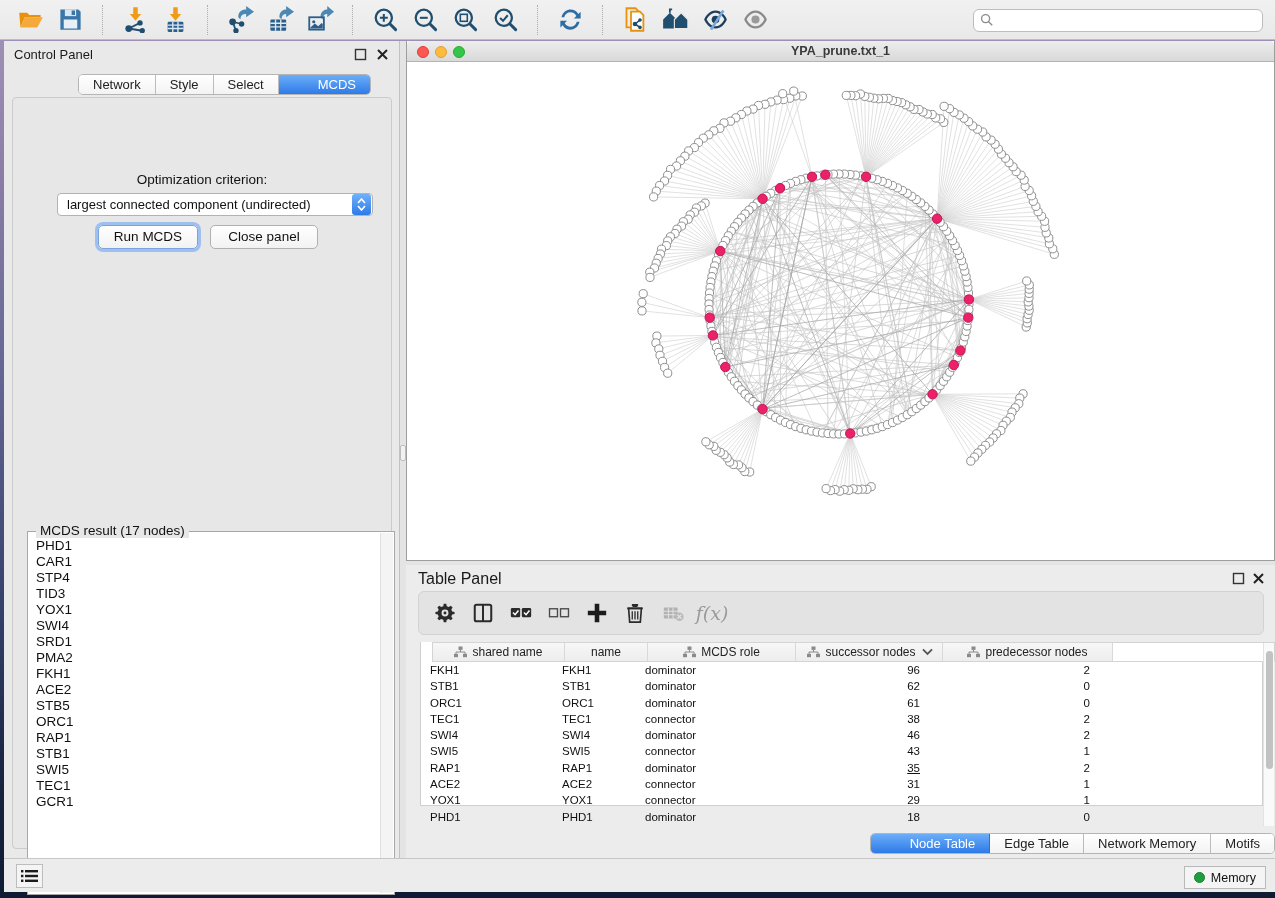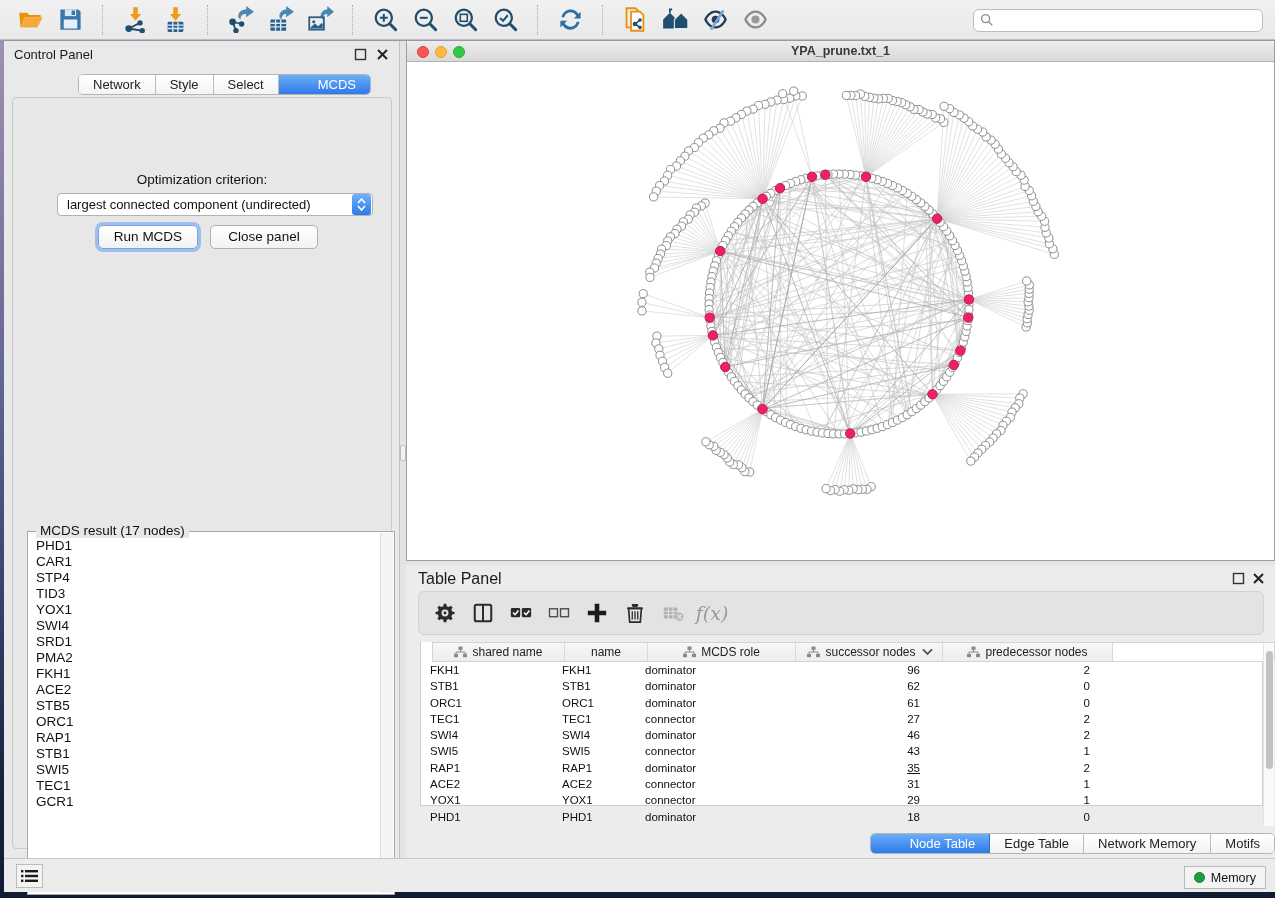--- a/index.html
+++ b/index.html
@@ -1219,21 +1219,21 @@
           <div class="t-cell txt" style="width: 132px;">ORC1</div>
           <div class="t-cell txt" style="width: 83px;">ORC1</div>
           <div class="t-cell txt" style="width: 148px;">dominator</div>
           <div class="t-cell num" style="width: 147px;">61</div>
           <div class="t-cell num" style="width: 170px;">0</div>
         </div>
         <div class="t-row">
           <div class="t-cell txt" style="width: 132px;">TEC1</div>
           <div class="t-cell txt" style="width: 83px;">TEC1</div>
           <div class="t-cell txt" style="width: 148px;">connector</div>
-          <div class="t-cell num" style="width: 147px;">27</div>
+          <div class="t-cell num" style="width: 147px;">38</div>
           <div class="t-cell num" style="width: 170px;">2</div>
         </div>
         <div class="t-row">
           <div class="t-cell txt" style="width: 132px;">SWI4</div>
           <div class="t-cell txt" style="width: 83px;">SWI4</div>
           <div class="t-cell txt" style="width: 148px;">dominator</div>
           <div class="t-cell num" style="width: 147px;">46</div>
           <div class="t-cell num" style="width: 170px;">2</div>
         </div>
         <div class="t-row">

